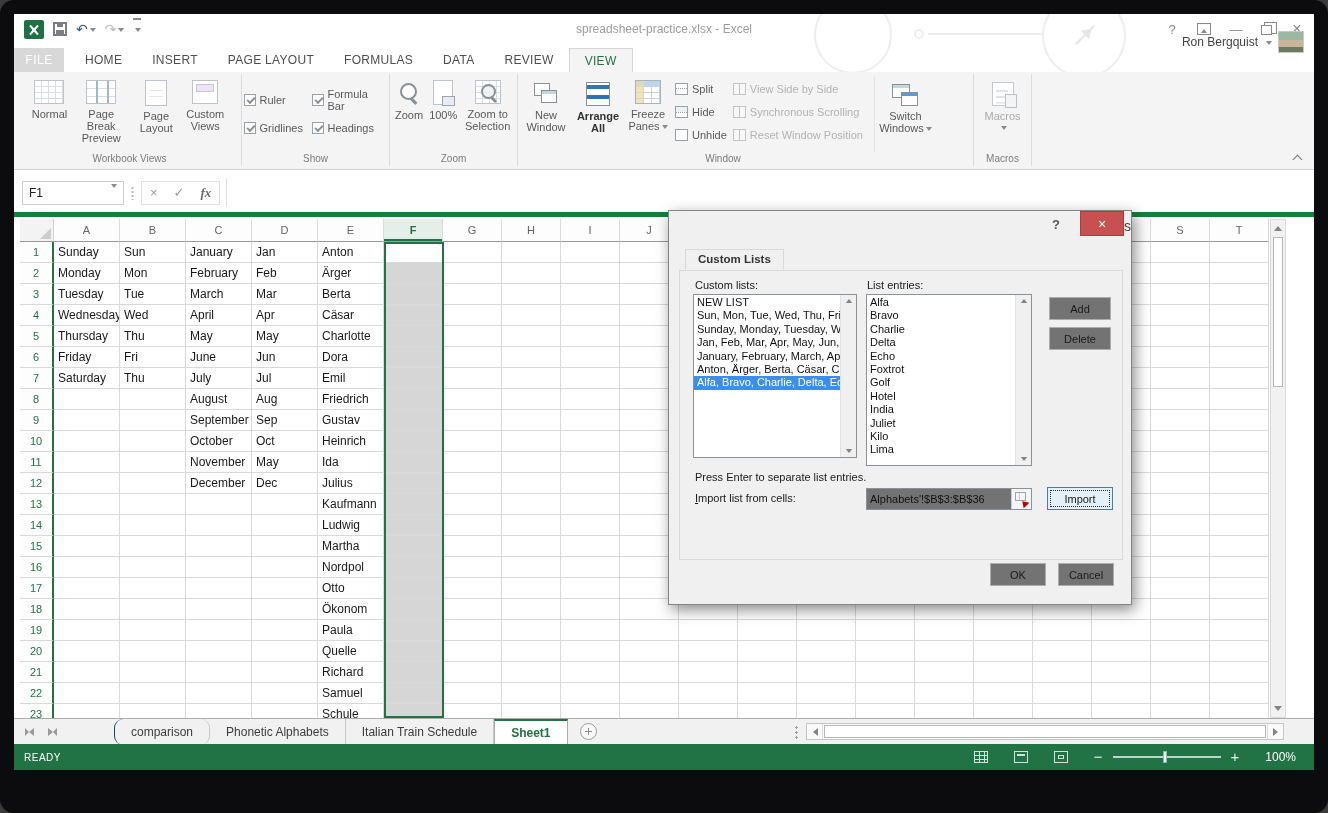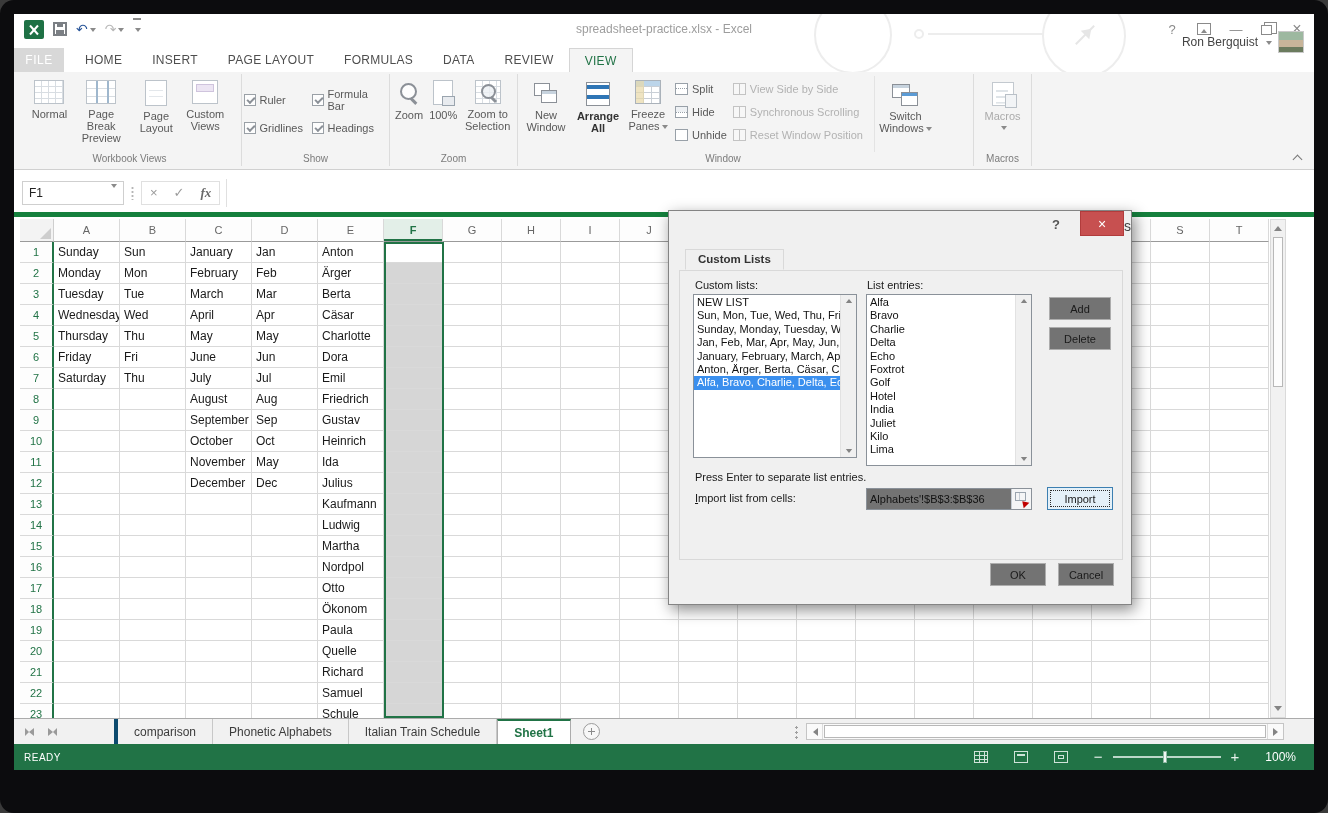--- a/index.html
+++ b/index.html
@@ -139,21 +139,21 @@
   .tri-down { width:0; height:0; border:4px solid transparent; border-top:5px solid #848484; margin-bottom:-3px; }
   .tri-left { width:0; height:0; border:4px solid transparent; border-right:5px solid #848484; margin-left:-3px; }
   .tri-right { width:0; height:0; border:4px solid transparent; border-left:5px solid #848484; margin-right:-3px; }
   .tri-left.pale, .tri-right.pale { border-right-color:#9a9a9a; border-left-color:#9a9a9a; }
 
   
   .sheetbar { position:absolute; left:0; top:704px; width:100%; height:26px; background:#f1f1f1; border-top:1px solid #ababab; z-index:1; display:flex; align-items:center; }
   .navs { display:flex; gap:14px; padding:0 14px 0 14px; align-items:center; }
   .sheettabs { display:flex; height:26px; margin-left:46px; }
   .sheettab { padding:0 16px; font-size:12px; color:#3c3c3c; display:flex; align-items:center; border-right:1px solid #c8c8c8; }
-  .sheettab:first-of-type { border-left:4px solid #0c4a6e; }
+  .sheettab:first-of-type { border-left:1px solid #0c4a6e;border-radius:9px; }
   .sheettab.is-active { background:#fff; color:#217346; font-weight:bold; border-top:2px solid #217346; border-right:1px solid #ababab; border-left:1px solid #ababab; }
   .addsheet { width:17px; height:17px; border:1px solid #9b9b9b; border-radius:50%; margin-left:12px; position:relative; background:#f7f7f7; }
   .addsheet:before, .addsheet:after { content:""; position:absolute; background:#8a8a8a; }
   .addsheet:before { left:4px; top:7px; width:7px; height:1px; }
   .addsheet:after { left:7px; top:4px; width:1px; height:7px; }
   .sdots { width:3px; height:14px; margin-left:auto; background-image:radial-gradient(circle,#9f9f9f 1px,transparent 1.2px); background-size:3px 5px; }
   .hscroll { width:478px; height:17px; border:1px solid #c5c5c5; background:#fafafa; margin:0 30px 0 8px; display:flex; align-items:center; }
   .hsb { width:16px; height:100%; display:flex; align-items:center; justify-content:center; border-right:1px solid #dcdcdc; }
   .hsb.r { border-right:none; border-left:1px solid #dcdcdc; }
   .hthumb { flex:1; height:13px; margin:0 1px; background:#fff; border:1px solid #b8b8b8; }

